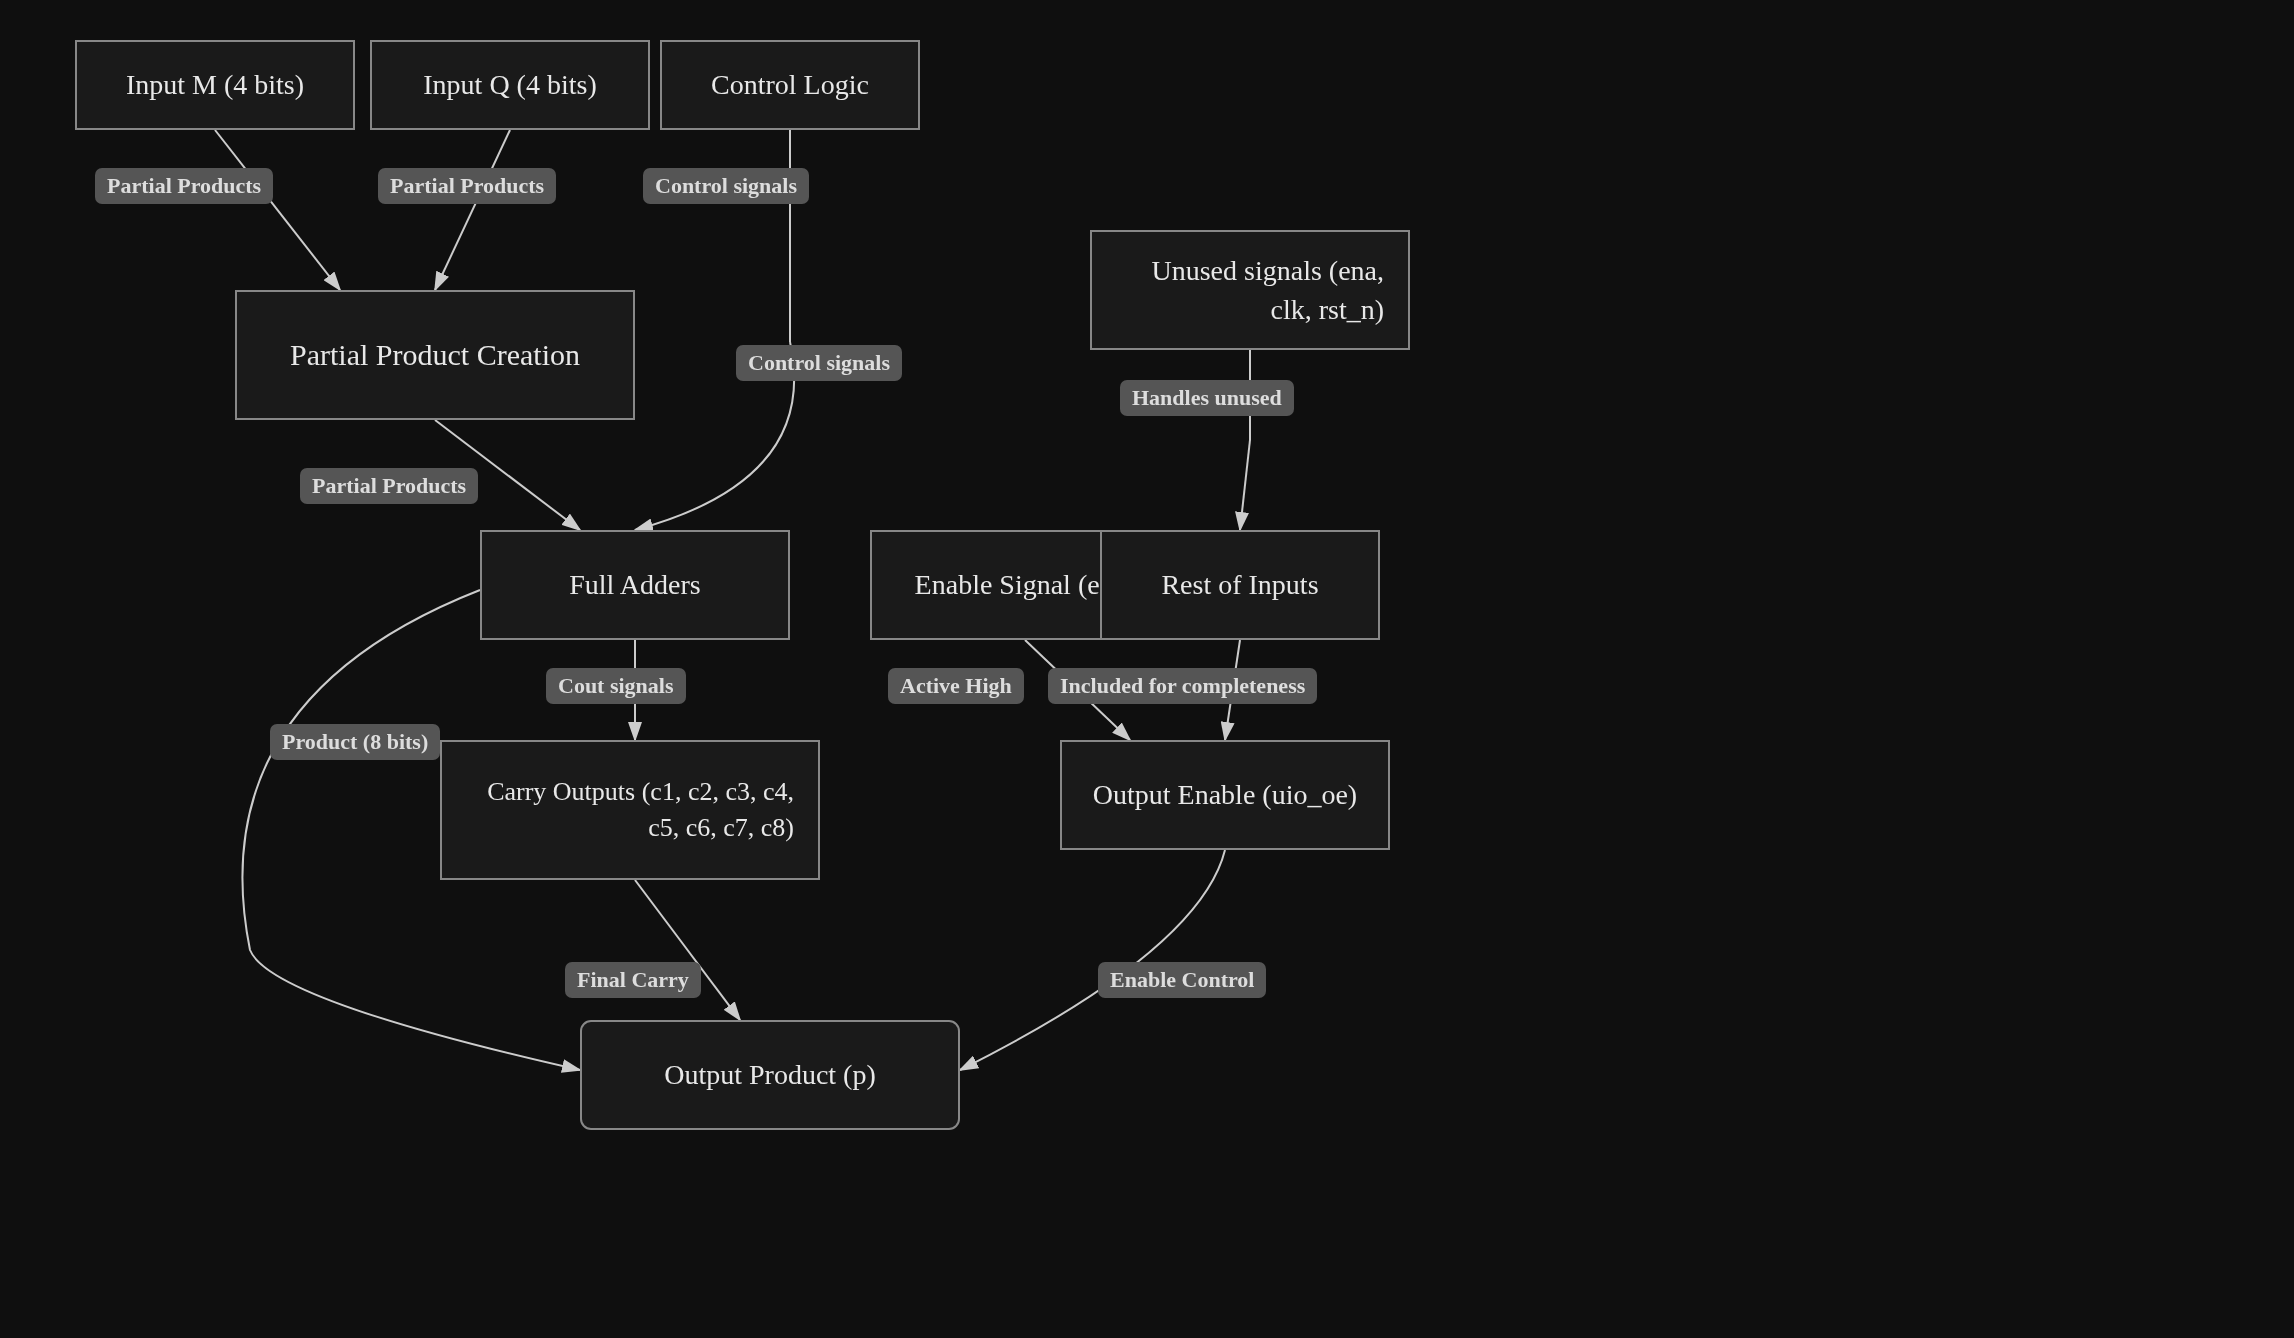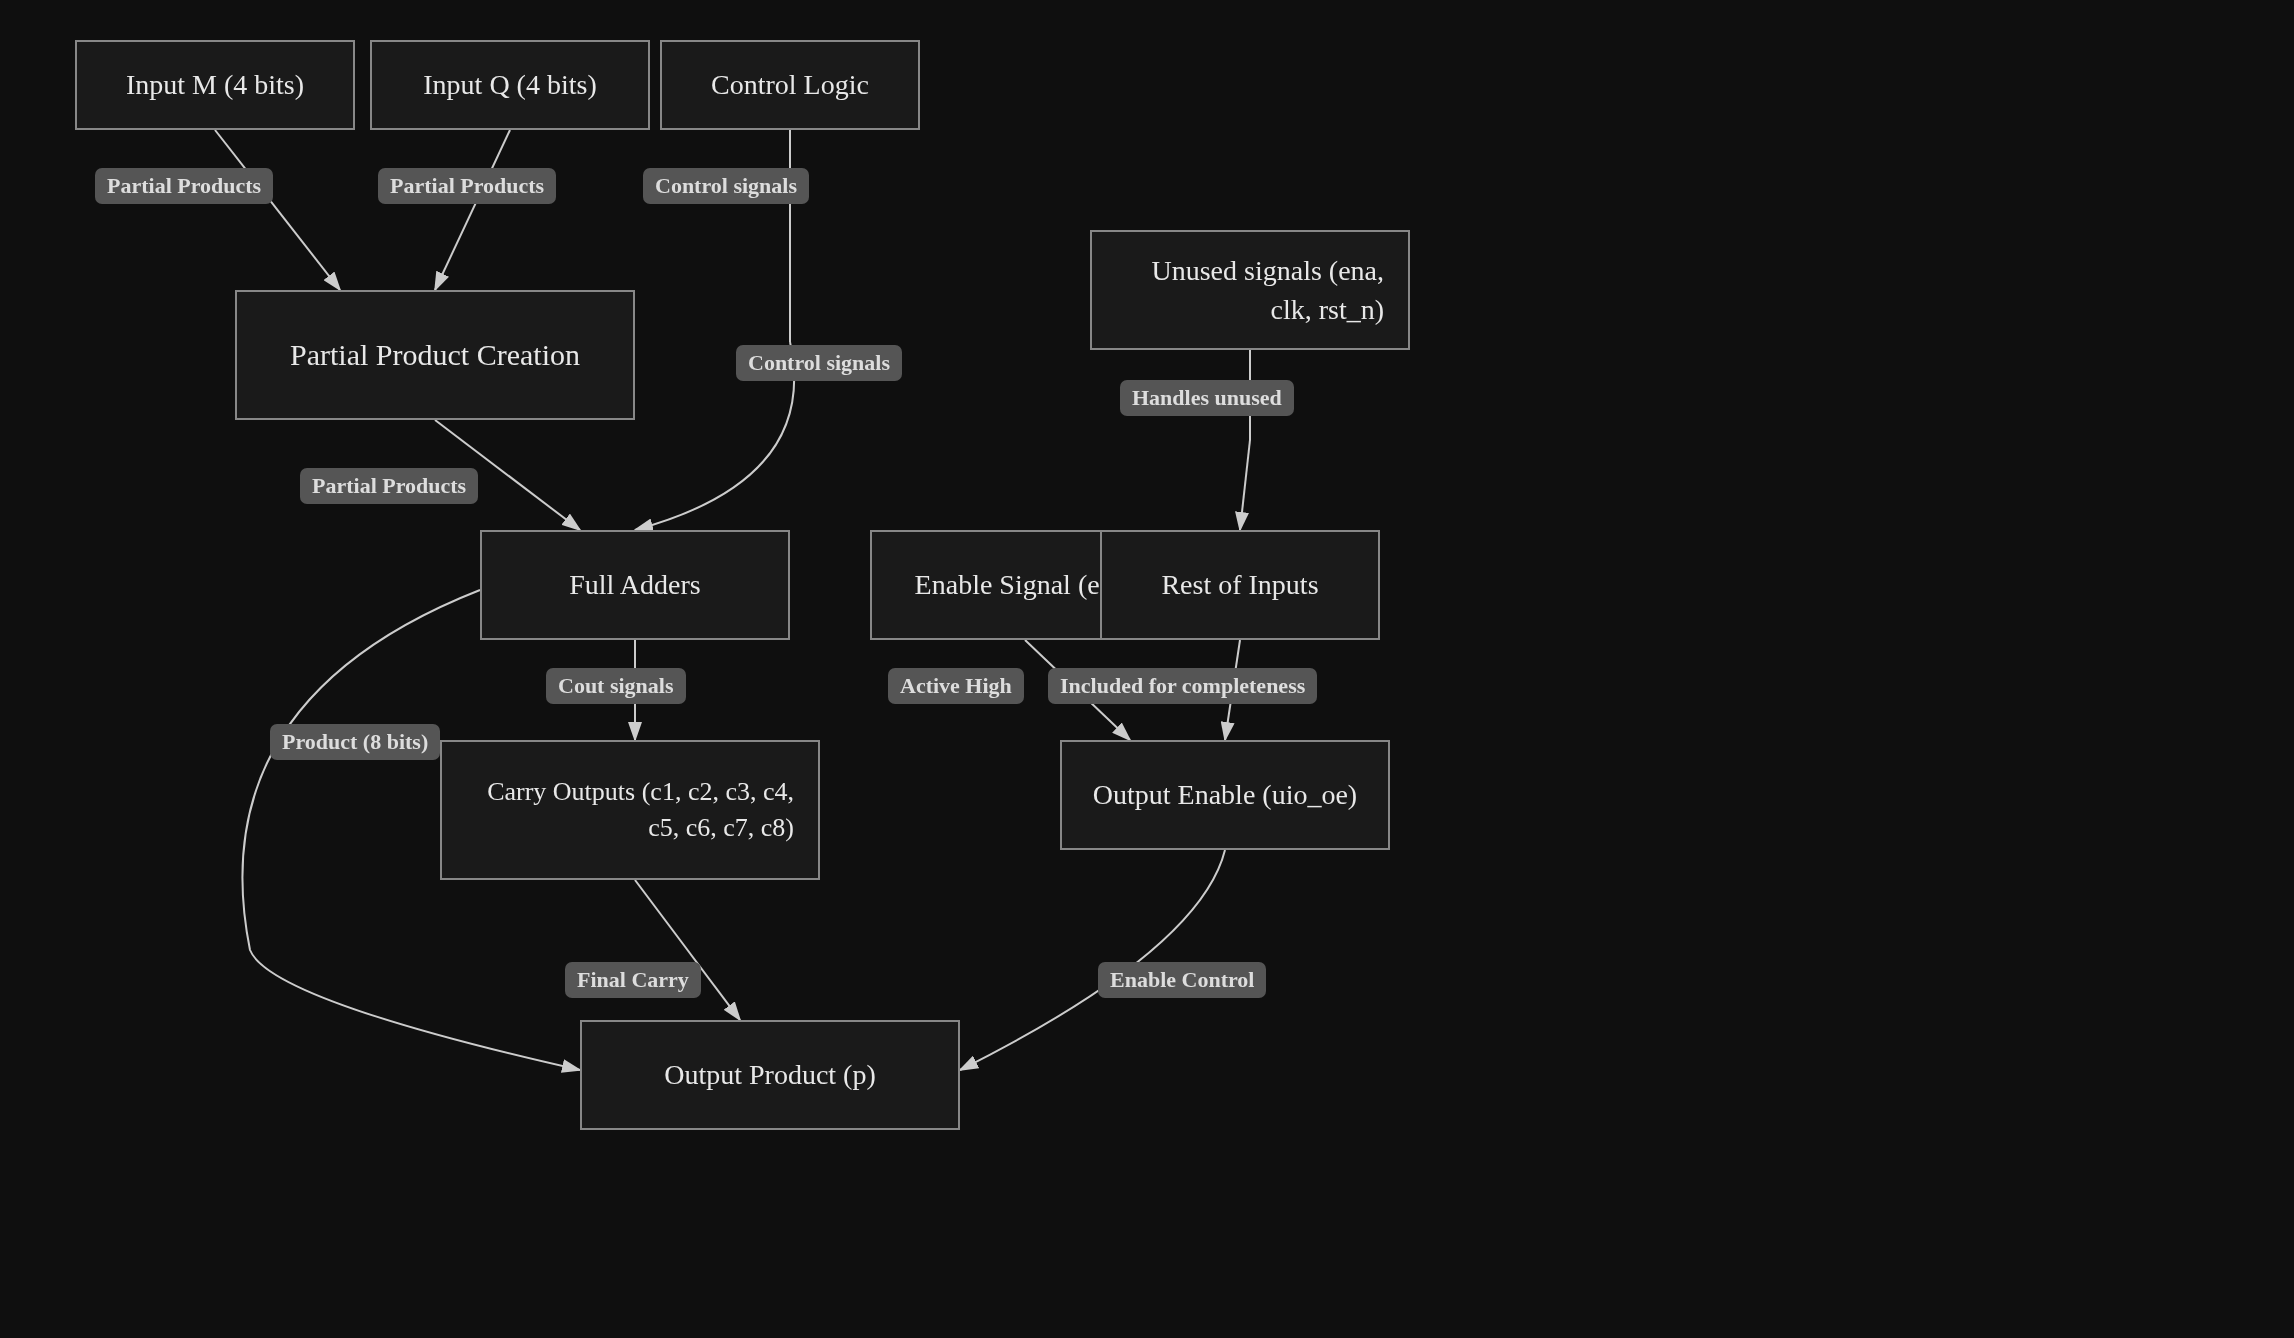--- a/index.html
+++ b/index.html
@@ -131,21 +131,21 @@
 
   <div class="node" style="left:440px; top:740px; width:380px; height:140px; font-size:26px;">
     <span>Carry Outputs (c1, c2, c3,
 c4, c5, c6, c7, c8)</span>
   </div>
 
   <div class="node" style="left:1060px; top:740px; width:330px; height:110px;">
     <span>Output Enable (uio_oe)</span>
   </div>
 
-  <div class="node" style="left:580px; top:1020px; width:380px; height:110px;">
+  <div class="node" style="left:580px; top:1020px; width:380px; height:110px;border-radius:11px;">
     <span>Output Product (p)</span>
   </div>
 
   <div class="label-tag" style="left:95px; top:168px;">
     <span>Partial Products</span>
   </div>
   <div class="label-tag" style="left:378px; top:168px;">
     <span>Partial Products</span>
   </div>
   <div class="label-tag" style="left:643px; top:168px;">

